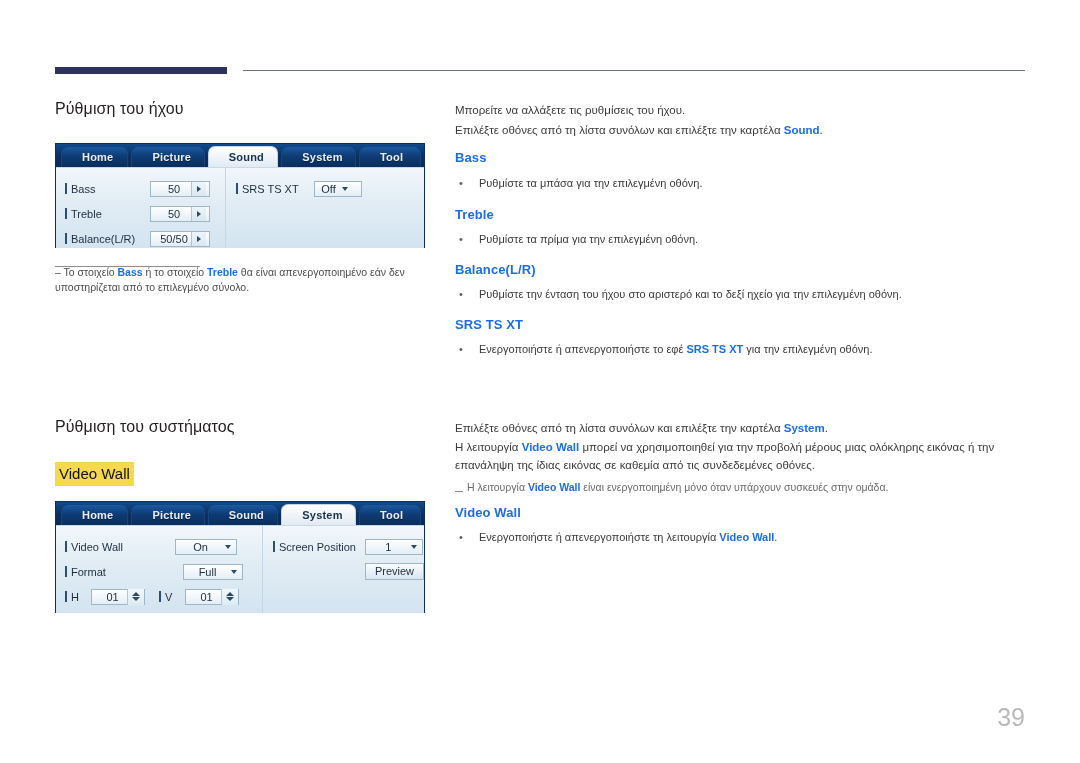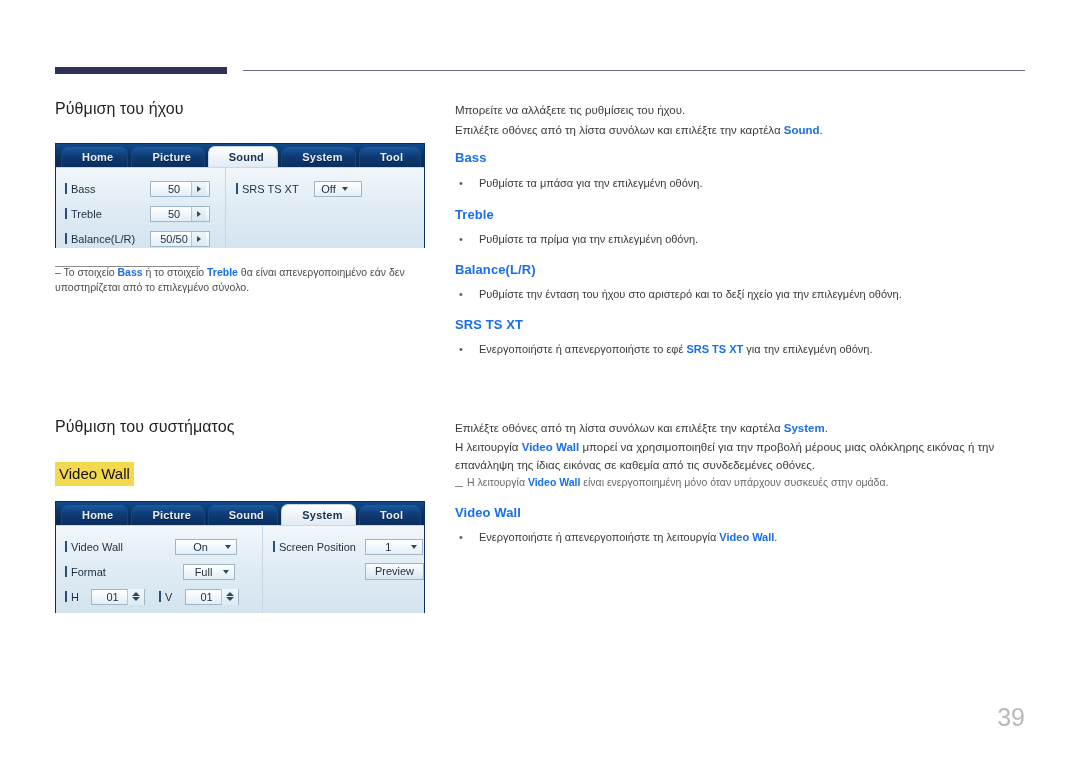--- a/index.html
+++ b/index.html
@@ -334,21 +334,21 @@
             <span class="val">On</span>
             <span class="caret"></span>
           </span>
         </div>
 
         <div class="row">
           <span class="rlabel" style="width:118px">
             <span class="tick"></span>
             <span>Format</span>
           </span>
-          <span class="fld" style="width:52px;padding-right:5px">
+          <span class="fld" style="width:60px;padding-right:5px">
             <span class="val">Full</span>
             <span class="caret"></span>
           </span>
         </div>
 
         <div class="row">
           <span class="rlabel" style="width:26px">
             <span class="tick"></span>
             <span>H</span>
           </span>
@@ -391,21 +391,21 @@
     </div>
   </div>
 
   <div class="rcol" id="r2">
     <div class="para">
       <span>Επιλέξτε οθόνες από τη λίστα συνόλων και επιλέξτε την καρτέλα </span><span class="lnk">System</span><span>.</span>
     </div>
     <div class="para" style="line-height:18px">
       <span>Η λειτουργία </span><span class="lnk">Video Wall</span><span> μπορεί να χρησιμοποιηθεί για την προβολή μέρους μιας ολόκληρης εικόνας ή την επανάληψη της ίδιας εικόνας σε καθεμία από τις συνδεδεμένες οθόνες.</span>
     </div>
-    <div class="note-row" style="">
+    <div class="note-row" style="margin-top:5px">
       <span class="ndash"><span></span></span>
       <span class="ntxt"><span>Η λειτουργία </span><span class="lnk">Video Wall</span><span> είναι ενεργοποιημένη μόνο όταν υπάρχουν συσκευές στην ομάδα.</span></span>
     </div>
   </div>
 
   <div class="blue-h" id="r-vw-h">Video Wall</div>
   <div class="bullet-row" id="r-vw-b">
     <span class="dot">•</span>
     <span class="btxt"><span>Ενεργοποιήστε ή απενεργοποιήστε τη λειτουργία </span><span class="lnk">Video Wall</span><span>.</span></span>
   </div>

